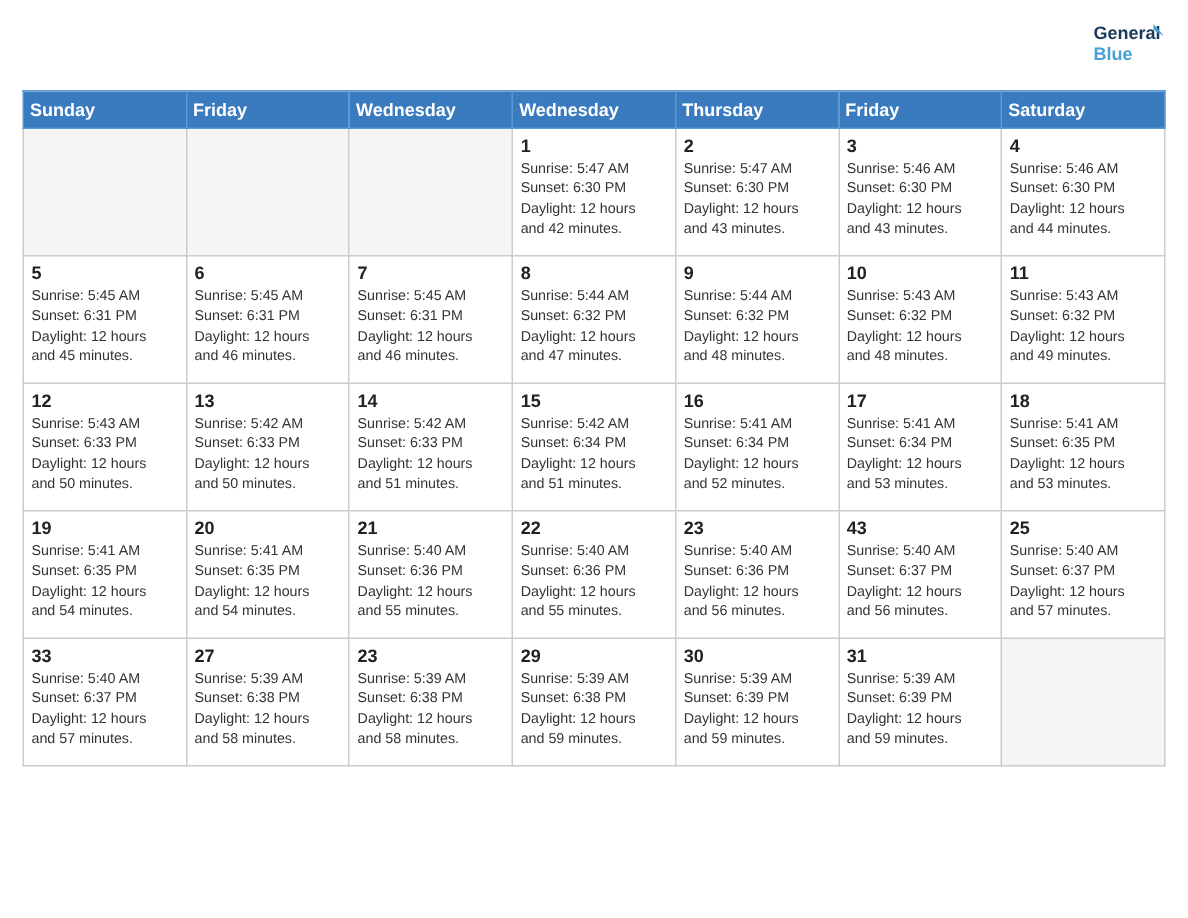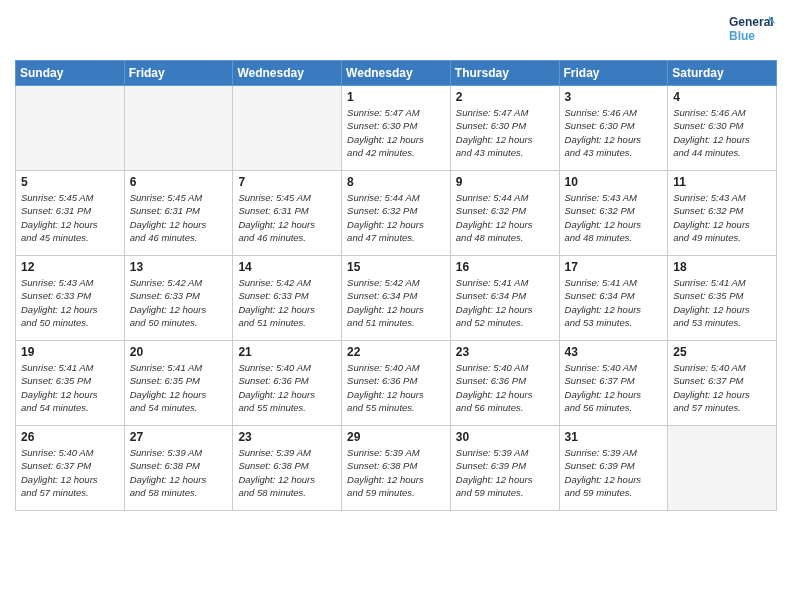--- a/index.html
+++ b/index.html
@@ -63,21 +63,20 @@
     .day-num {
       font-size: 12px;
       font-weight: bold;
       color: #222;
       margin-bottom: 2px;
     }
     .day-info {
       font-size: 9.5px;
       line-height: 1.4;
       color: #333;
-      font-style: italic;
     }
   </style>
 </head>
 <body>
 
 <div class="header">
   <div class="logo">
   <svg width="48" height="42" viewBox="0 0 48 42">
     <text x="0" y="16" font-family="Arial" font-size="12" font-weight="bold" fill="#1a3a5c">General</text>
     <text x="0" y="30" font-family="Arial" font-size="12" font-weight="bold" fill="#4a9fd4">Blue</text>
@@ -284,21 +283,21 @@
         <td>
           <div class="day-num">25</div>
           <div class="day-info" style="white-space: pre-line;">Sunrise: 5:40 AM
 Sunset: 6:37 PM
 Daylight: 12 hours
 and 57 minutes.</div>
         </td>
       </tr>
       <tr>
         <td>
-          <div class="day-num">26</div>
+          <div class="day-num">33</div>
           <div class="day-info" style="white-space: pre-line;">Sunrise: 5:40 AM
 Sunset: 6:37 PM
 Daylight: 12 hours
 and 57 minutes.</div>
         </td>
         <td>
           <div class="day-num">27</div>
           <div class="day-info" style="white-space: pre-line;">Sunrise: 5:39 AM
 Sunset: 6:38 PM
 Daylight: 12 hours

